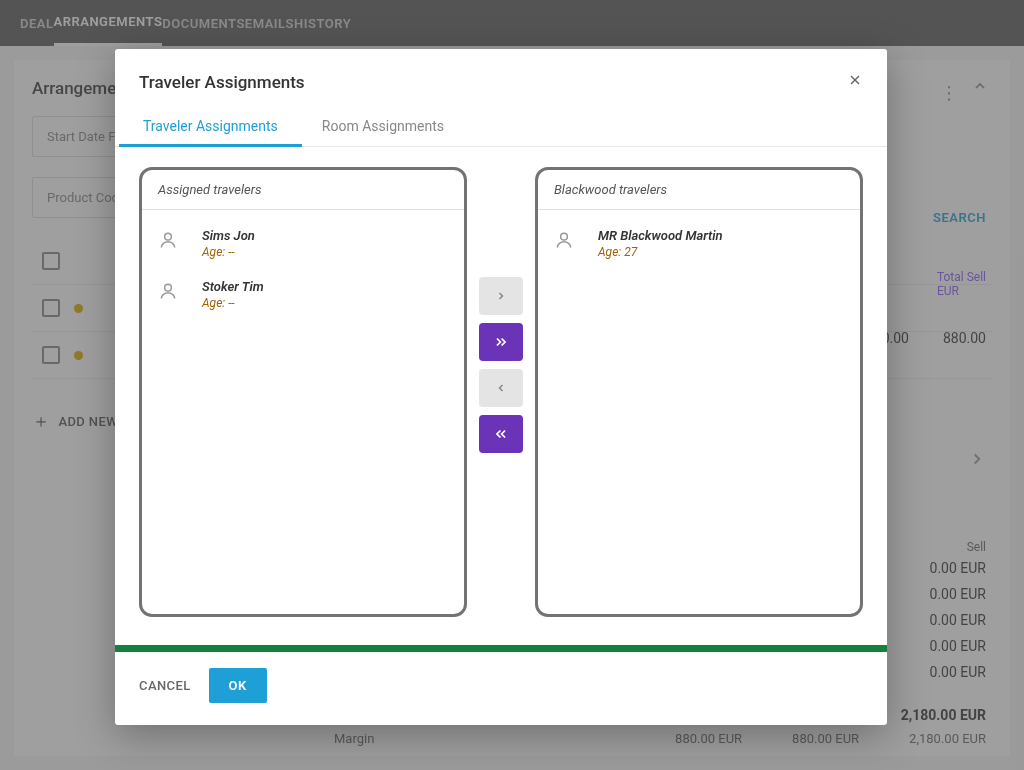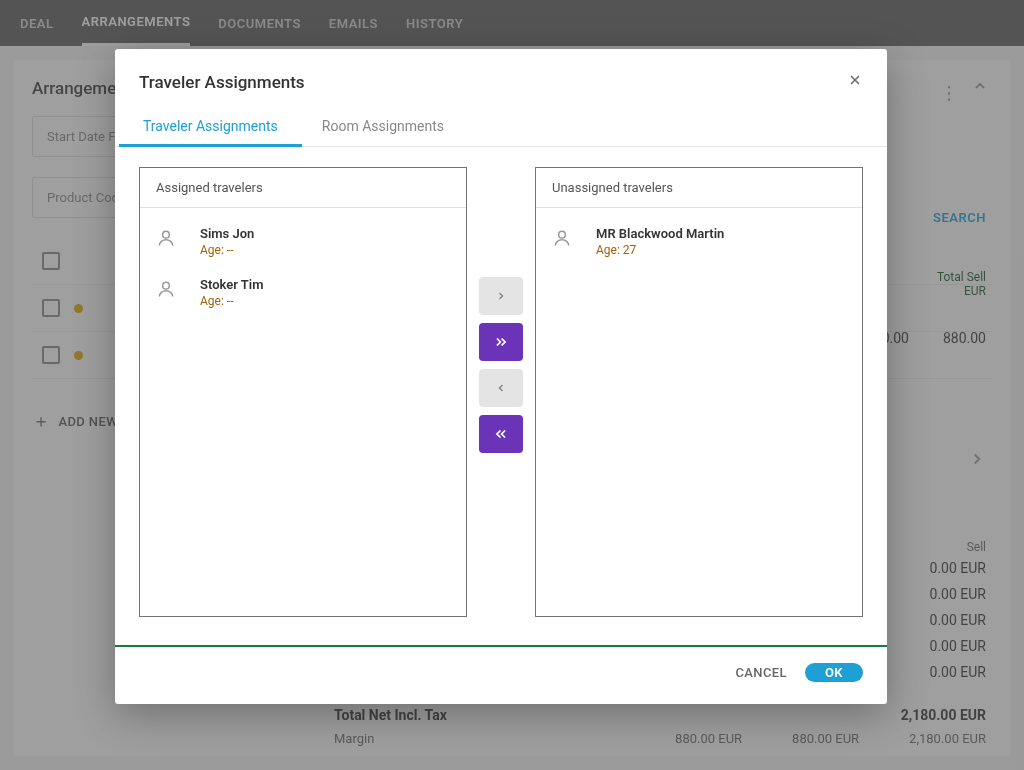--- a/index.html
+++ b/index.html
@@ -1,71 +1,71 @@
 <!DOCTYPE html>
 <html><head>
 <meta charset="utf-8">
 <style>
 * { box-sizing: border-box; margin: 0; padding: 0; font-family: -apple-system, BlinkMacSystemFont, "Segoe UI", Roboto, Arial, sans-serif; }
 body { width: 1024px; height: 770px; overflow: hidden; background: #f5f5f5; position: relative; }
 
 
-.topnav { background: #5a5a5a; height: 46px; display: flex; align-items: center; padding: 0 20px; gap: 28px; }
+.topnav { background: #5a5a5a; height: 46px; display: flex; align-items: center; padding: 0 20px; }
 .topnav .tab { color: #d0d0d0; font-size: 13px; font-weight: 600; letter-spacing: 0.5px; height: 46px; display: flex; align-items: center; cursor: pointer; }
 .topnav .tab.active { color: #fff; border-bottom: 3px solid #fff; }
 
 
 .bg-page { position: absolute; top: 46px; left: 0; right: 0; bottom: 0; padding: 14px; }
 .bg-card { background: #fff; border-radius: 3px; padding: 18px; height: 100%; position: relative; }
 .bg-title { font-size: 17px; color: #3a3a3a; margin-bottom: 18px; font-weight: 500; }
 .bg-filters { display: flex; gap: 12px; margin-bottom: 20px; }
 .bg-filter { border: 1px solid #ddd; padding: 12px 14px; font-size: 13px; color: #888; border-radius: 2px; background: #fff; width: 170px; }
 .bg-search { position: absolute; right: 24px; top: 150px; color: #1e9fd6; font-weight: 600; font-size: 13px; letter-spacing: 0.5px; }
 .bg-expandicon { position: absolute; right: 22px; top: 18px; color: #888; }
 .bg-moreicon { position: absolute; right: 52px; top: 22px; color: #888; font-size: 18px; }
 .bg-table { margin-top: 20px; }
 .bg-row { display: flex; align-items: center; padding: 14px 10px; border-bottom: 1px solid #eee; font-size: 14px; color: #444; }
 .bg-checkbox { width: 18px; height: 18px; border: 2px solid #888; border-radius: 2px; margin-right: 14px; }
 .bg-dot { width: 9px; height: 9px; background: #e0a800; border-radius: 50%; margin-right: 10px; }
 .bg-addnew { display: flex; align-items: center; gap: 8px; color: #555; font-size: 13px; font-weight: 500; margin-top: 30px; letter-spacing: 0.4px; }
 .bg-addnew .plus { font-size: 18px; color: #555; }
 .bg-numbers-right { position: absolute; right: 24px; top: 270px; font-size: 14px; color: #333; display: flex; flex-direction: row; gap: 34px; }
-.bg-th-right{ position:absolute; right:24px; top:210px; font-size:12px; color:#14532d; text-align:right;}
+.bg-th-right{ position:absolute; right:24px; top:210px; font-size:12px; color:#8b5cf6; text-align:left;}
 .bg-chevron-right { position: absolute; right: 24px; top: 390px; color: #999; }
 .bg-sell-col { position: absolute; right: 24px; top: 480px; font-size: 12px; color: #666; text-align:right; }
 .bg-sell-vals { position: absolute; right: 24px; top: 500px; font-size: 14px; color: #333; display:flex; flex-direction:column; gap:10px; text-align:right;}
 .bg-totals { position: absolute; bottom: 10px; left: 320px; right: 24px; display: flex; flex-direction: column; gap: 8px; font-size: 13px; color: #666; }
 .bg-totals .row { display: flex; justify-content: space-between; }
 .bg-totals .bold { font-weight: 700; color: #333; font-size: 14px;}
 .overlay { position: absolute; inset: 0; background: rgba(80,80,80,0.55); }
 
 
 .modal { position: absolute; top: 49px; left: 115px; width: 772px; background: #fff; border-radius: 3px; box-shadow: 0 10px 40px rgba(0,0,0,0.3); z-index: 10; }
 .modal-header { padding: 22px 24px 10px; display: flex; justify-content: space-between; align-items: center; }
 .modal-title { font-size: 17px; font-weight: 500; color: #333; }
 .modal-close { font-size: 18px; color: #666; cursor: pointer; background: none; border: none; }
 .modal-tabs { display: flex; padding: 4px 24px 0; border-bottom: 1px solid #e6e6e6; gap: 36px; }
 .modal-tab { padding: 12px 4px; font-size: 14px; color: #888; cursor: pointer; position: relative; }
 .modal-tab.active { color: #1e9fd6; }
 .modal-tab.active::after { content:""; position:absolute; left:-20px; right:-20px; bottom:-1px; height:3px; background:#1e9fd6; }
 .modal-body { padding: 20px 24px 28px; display: flex; align-items: flex-start; gap: 12px; }
-.traveler-panel { flex: 1; border: 1px solid #737373; border-radius: 0; min-height: 450px; }
+.traveler-panel { flex: 1; border: 3px solid #737373; border-radius: 13px; min-height: 450px; font-style: italic; }
 .panel-header { padding: 12px 16px; font-size: 13px; color: #555; border-bottom: 1px solid #e0e0e0; }
 .traveler-list { padding: 8px 6px; }
 .traveler-item { display: flex; align-items: flex-start; gap: 24px; padding: 10px 10px; cursor: pointer; }
 .traveler-item svg { flex-shrink:0; margin-top:2px; }
 .traveler-name { font-size: 13px; font-weight: 600; color: #333; }
 .traveler-age { font-size: 12px; color: #a16207; margin-top: 2px; }
 .transfer-col { display: flex; flex-direction: column; gap: 8px; margin-top: 110px; }
 .transfer-btn { width: 44px; height: 38px; border-radius: 4px; border: none; display: flex; align-items: center; justify-content: center; cursor: pointer; font-size: 14px; }
 .transfer-btn.disabled { background: #e4e4e4; color: #888; }
 .transfer-btn.purple { background: #6a33b8; color: #fff; }
-.modal-footer { padding: 16px 24px 22px; display: flex; justify-content: flex-end; gap: 18px; align-items: center; border-top: 2px solid #15803d; }
+.modal-footer { padding: 16px 24px 22px; display: flex; justify-content: flex-start; gap: 18px; align-items: center; border-top: 7px solid #15803d; }
 .btn-cancel { background: none; border: none; color: #666; font-size: 13px; font-weight: 500; letter-spacing: 0.4px; cursor: pointer; }
-.btn-ok { background: #1e9fd6; color: #fff; border: none; padding: 2px 20px; border-radius: 15px; font-size: 13px; font-weight: 600; letter-spacing: 0.4px; cursor: pointer; }
+.btn-ok { background: #1e9fd6; color: #fff; border: none; padding: 10px 20px; border-radius: 2px; font-size: 13px; font-weight: 600; letter-spacing: 0.4px; cursor: pointer; }
 </style>
 </head>
 <body>
 
 <div class="topnav">
   <div class="tab">DEAL</div>
   <div class="tab active">ARRANGEMENTS</div>
   <div class="tab">DOCUMENTS</div>
   <div class="tab">EMAILS</div>
   <div class="tab">HISTORY</div>
@@ -212,21 +212,21 @@
       </button>
       <button class="transfer-btn purple">
         <svg width="16" height="14" viewBox="0 0 24 24" fill="none" stroke="#fff" stroke-width="3">
             <polyline points="19 18 13 12 19 6"></polyline>
             <polyline points="11 18 5 12 11 6"></polyline>
           </svg>
       </button>
     </div>
 
     <div class="traveler-panel">
-      <div class="panel-header">Unassigned travelers</div>
+      <div class="panel-header">Blackwood travelers</div>
       <div class="traveler-list">
         <div class="traveler-item">
           <svg width="20" height="20" viewBox="0 0 24 24" fill="none" stroke="#999" stroke-width="1.8">
               <circle cx="12" cy="8" r="4"></circle>
               <path d="M4 21c0-4 4-7 8-7s8 3 8 7"></path>
             </svg>
           <div>
             <div class="traveler-name">MR Blackwood Martin</div>
             <div class="traveler-age">Age: 27</div>
           </div>

